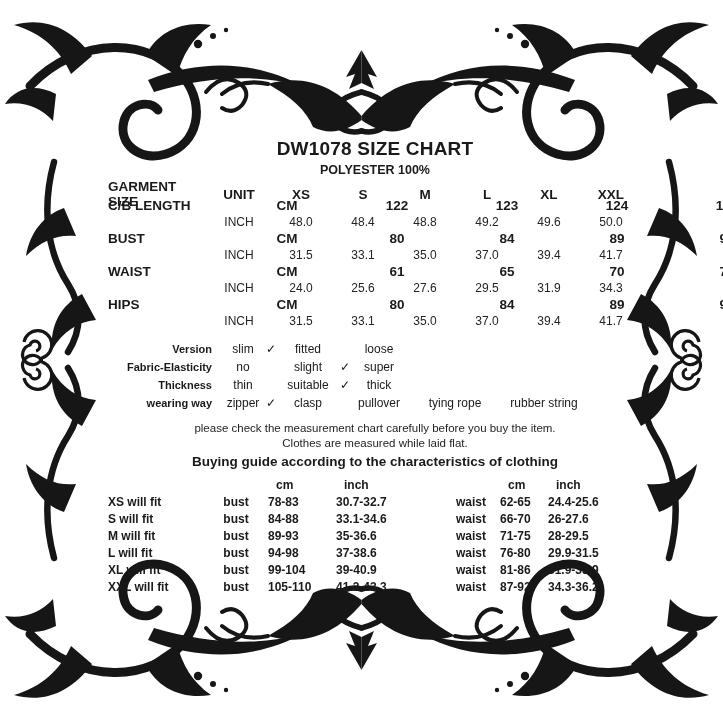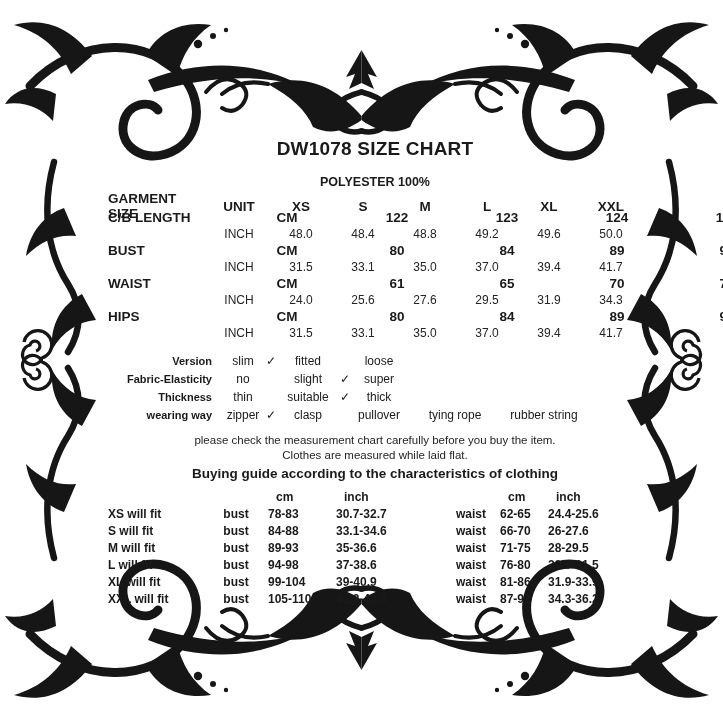--- a/index.html
+++ b/index.html
@@ -3,21 +3,21 @@
 <meta charset="utf-8">
 <style>
   html,body{margin:0;padding:0;}
   body{
     width:723px;height:720px;background:#ffffff;position:relative;overflow:hidden;
     font-family:"Liberation Sans",sans-serif;color:#1a1a1a;
   }
   .border-svg{position:absolute;left:0;top:0;width:723px;height:720px;}
   .content{position:absolute;left:108px;top:138px;width:534px;}
   .page-title{font-size:19px;font-weight:700;text-align:center;line-height:21px;letter-spacing:0.2px;}
-  .page-subtitle{font-size:12.5px;font-weight:700;text-align:center;line-height:15px;margin-top:16px;}
+  .page-subtitle{font-size:12.5px;font-weight:700;text-align:center;line-height:15px;margin-top:4px;}
   
   .size-table{margin-top:1px;}
   .srow{display:grid;grid-template-columns:100px 62px repeat(6,62px);align-items:center;}
   .srow.head{font-weight:700;font-size:13.5px;height:18px;}
   .srow.cm{font-weight:700;font-size:13.5px;height:16.5px;gap:48px;}
   .srow.inch{font-weight:400;font-size:12px;height:16.5px;color:#242424;}
   .srow .lab{text-align:left;}
   .srow .mid{text-align:center;}
   
   .chars{margin-top:11px;}

